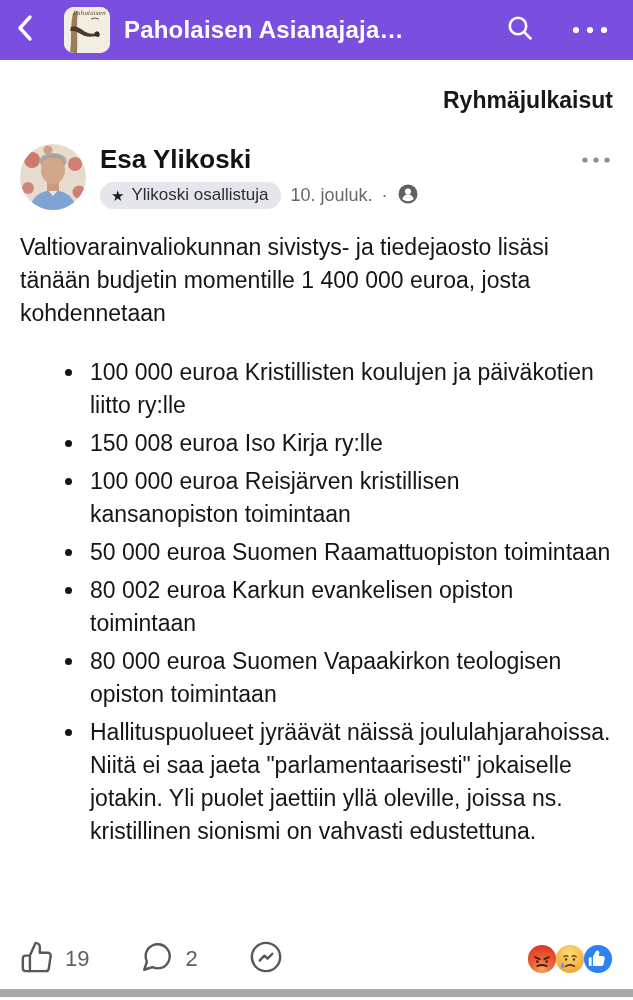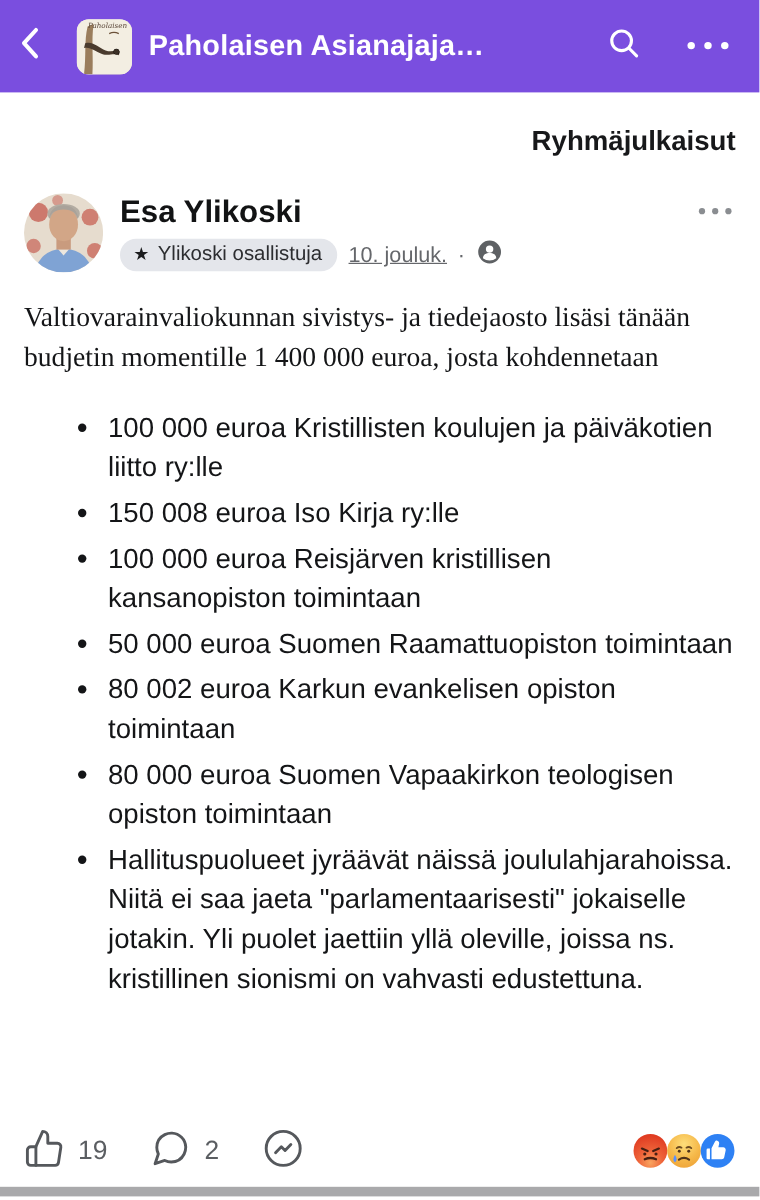--- a/index.html
+++ b/index.html
@@ -5,21 +5,21 @@
   * { margin:0; padding:0; box-sizing:border-box; }
   html,body { background:#fff; }
   body {
     width:633px; height:1000px; position:relative; overflow:hidden;
     font-family:"Liberation Sans","DejaVu Sans",sans-serif;
     color:#111213;
   }
 
   
   .appbar {
-    height:77px; background:#7A4EDF;
+    height:60px; background:#7A4EDF;
     display:flex; align-items:center;
     padding:0 18px 0 14px;
   }
   .appbar .back-btn { width:34px; height:40px; display:flex; align-items:center; justify-content:flex-start; cursor:pointer; }
   .group-avatar {
     width:46px; height:46px; border-radius:10px; overflow:hidden;
     margin:0 14px 0 16px; flex:0 0 auto;
     background:linear-gradient(140deg,#f8f5ee 0%,#efe8da 60%,#e6ddcb 100%);
     position:relative;
   }
@@ -47,33 +47,33 @@
   .name-row { display:flex; align-items:flex-start; }
   .author-name { font-size:26px; font-weight:700; color:#121314; line-height:1.2; }
   .post-menu { margin-left:auto; padding:6px 2px; cursor:pointer; }
   .meta-row { display:flex; align-items:center; margin-top:7px; gap:9px; }
   .badge-pill {
     display:inline-flex; align-items:center; gap:7px;
     background:#E4E6EB; border-radius:15px; padding:3px 13px 4px 11px;
     font-size:17px; color:#2c2d30; cursor:pointer; white-space:nowrap;
   }
   .badge-star { font-size:15px; color:#1b1c1e; line-height:1; }
-  .meta-date { font-size:18px; color:#65676B; white-space:nowrap;text-decoration:underline; }
+  .meta-date { font-size:18px; color:#65676B; white-space:nowrap; }
   .meta-sep  { font-size:18px; color:#65676B; }
 
   
   .post-body { margin:21px 20px 0; font-size:23px; line-height:33px; color:#141517; }
-  .post-body p { margin:0;font-family:Liberation Serif, serif; }
+  .post-body p { margin:0; }
   .post-bullets { margin:26px 0 0; padding-left:66px; list-style:disc outside; }
   .post-bullets li { padding-left:4px; margin-bottom:5px; }
 
   
   .post-footer {
     position:absolute; left:0; top:930px; width:633px; height:58px;
-    display:flex; align-items:center; padding:0 20px;
+    display:flex; align-items:center; padding:0 20px;gap:15px;
   }
   .action-group { display:flex; align-items:center; gap:11px; margin-right:36px; cursor:pointer; }
   .action-count { font-size:22px; color:#5b5e62; }
   .reactions { display:flex; align-items:center; margin-left:auto; cursor:pointer; }
   .reaction { width:30px; height:30px; }
   .reaction + .reaction { margin-left:-2px; }
 
   .bottom-bar {
     position:absolute; left:0; top:989px; width:633px; height:8px;
     background:#A9A9AB;

